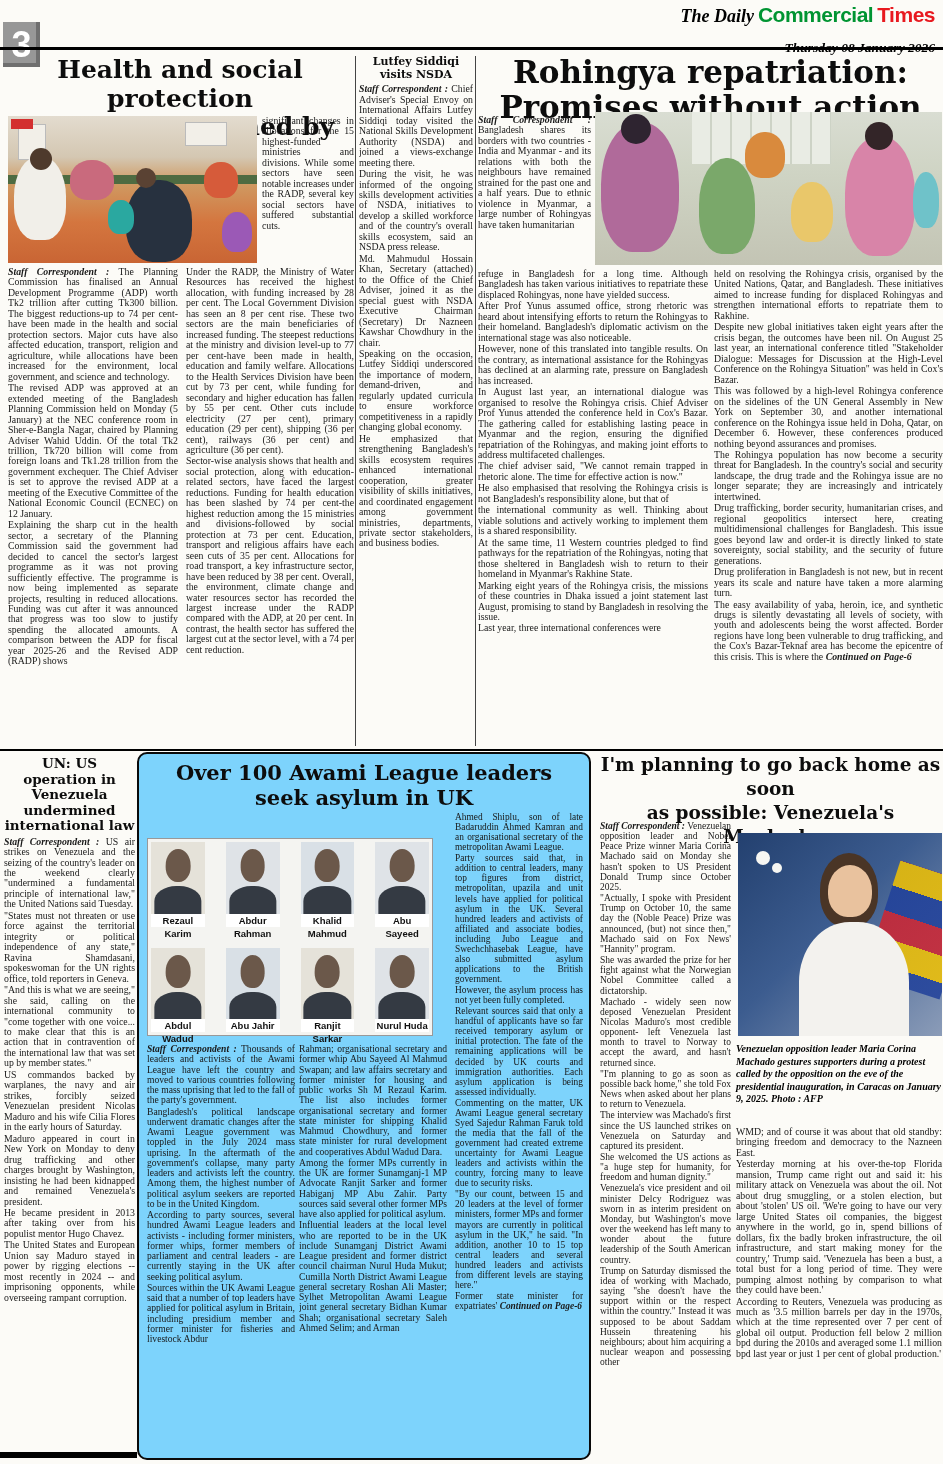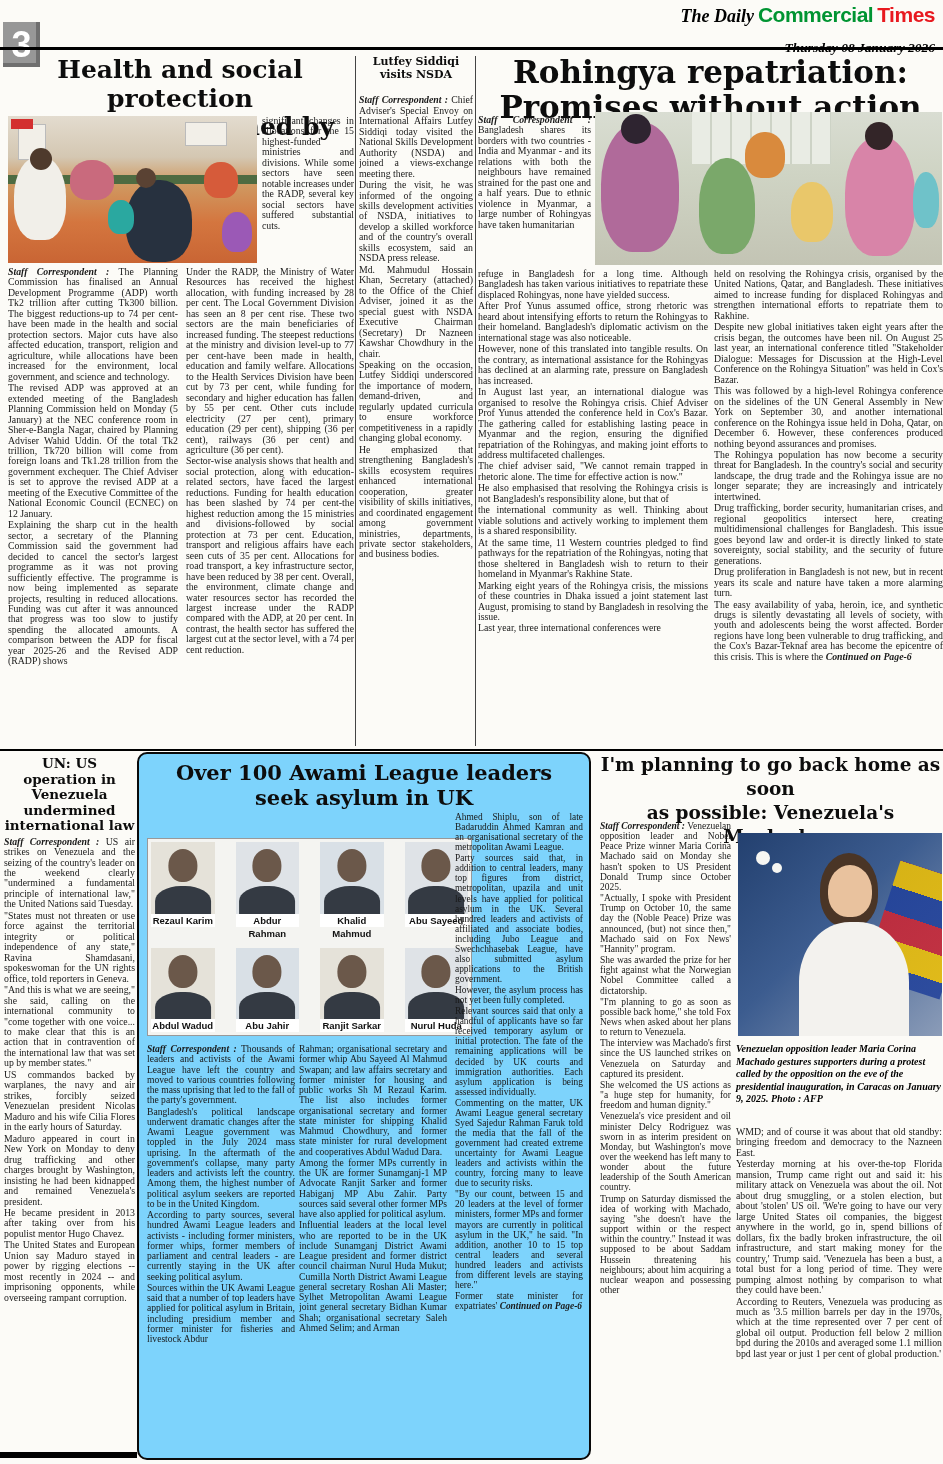--- a/index.html
+++ b/index.html
@@ -45,21 +45,21 @@
   .mach-photo{overflow:hidden;background:linear-gradient(135deg,#23406f 0%,#3c5c8f 45%,#8b9cb8 100%);}
   .mp-flag{position:absolute;right:-18px;top:18%;width:80px;height:120px;transform:rotate(18deg);
      background:repeating-linear-gradient(180deg,#f2c200 0 26px,#20409a 26px 52px,#cf2330 52px 78px);opacity:.85;}
   .mp-face{position:absolute;left:44%;top:16%;width:44px;height:52px;border-radius:50% 50% 44% 44%;background:#e9c29e;}
   .mp-hair{position:absolute;left:40%;top:10%;width:58px;height:74px;border-radius:50% 50% 42% 42%;background:#4a3526;}
   .mp-shirt{position:absolute;left:30%;top:44%;width:110px;height:130px;border-radius:46% 46% 12% 12%;background:#f3f2ee;}
   .mp-flower{position:absolute;border-radius:50%;background:#f6f6f2;}
 
   
   .awami-box{left:137px;top:752px;width:450px;height:704px;border:2px solid #0a0a0a;border-radius:10px;background:#7dd3fc;}
-  .grid{left:8px;top:84px;width:325px;height:198px;background:#f4f4f1;border:1px solid #999;
+  .grid{left:8px;top:84px;width:286px;height:198px;background:#f4f4f1;border:1px solid #999;
         display:grid;grid-template-columns:repeat(4,1fr);gap:21px;padding:3px;box-sizing:border-box;}
   .portrait{display:flex;flex-direction:column;background:#fff;}
   .avatar{position:relative;overflow:hidden;flex:1;background:#dfe3e7;}
   .portrait:nth-child(odd) .avatar{background:#e5e2d9;}
   .portrait:nth-child(3n) .avatar{background:#d9e0e6;}
   .avatar::before{content:"";position:absolute;left:50%;top:10%;width:46%;height:46%;
       transform:translateX(-50%);background:#6b584a;border-radius:50% 50% 46% 46%;}
   .avatar::after{content:"";position:absolute;left:50%;bottom:-8%;width:88%;height:46%;
       transform:translateX(-50%);background:#343a43;border-radius:46% 46% 0 0;}
   .pname{height:13px;font:bold 9.5px/13px "Liberation Sans",sans-serif;text-align:center;color:#111;}
@@ -116,21 +116,21 @@
     <div class="abs body-text" style="left:180px;top:211px;width:168px;height:479px;">
       <div>
           <p class="para">Under the RADP, the Ministry of Water Resources has received the highest allocation, with funding increased by 28 per cent. The Local Government Division has seen an 8 per cent rise. These two sectors are the main beneficiaries of increased funding. The steepest reductions at the ministry and division level-up to 77 per cent-have been made in health, education and family welfare. Allocations to the Health Services Division have been cut by 73 per cent, while funding for secondary and higher education has fallen by 55 per cent. Other cuts include electricity (27 per cent), primary education (29 per cent), shipping (36 per cent), railways (36 per cent) and agriculture (36 per cent).</p>
           <p class="para">Sector-wise analysis shows that health and social protection, along with education-related sectors, have faced the largest reductions. Funding for health education has been slashed by 74 per cent-the highest reduction among the 15 ministries and divisions-followed by social protection at 73 per cent. Education, transport and religious affairs have each seen cuts of 35 per cent. Allocations for road transport, a key infrastructure sector, have been reduced by 38 per cent. Overall, the environment, climate change and water resources sector has recorded the largest increase under the RADP compared with the ADP, at 20 per cent. In contrast, the health sector has suffered the largest cut at the sector level, with a 74 per cent reduction.</p>
         </div>
     </div>
   </div>
 
   <div class="abs" style="left:359px;top:56px;width:114px;height:692px;">
     <h2 class="headline" style="font-size:11px;line-height:1.15;">Lutfey Siddiqi visits NSDA</h2>
-    <div class="body-text" style="margin-top:14px;height:645px;">
+    <div class="body-text" style="margin-top:3px;height:645px;">
       <p class="para"><span class="byline">Staff Correspondent :</span> <span>Chief Adviser's Special Envoy on International Affairs Lutfey Siddiqi today visited the National Skills Development Authority (NSDA) and joined a views-exchange meeting there.</span></p>
       <div>
           <p class="para">During the visit, he was informed of the ongoing skills development activities of NSDA, initiatives to develop a skilled workforce and of the country's overall skills ecosystem, said an NSDA press release.</p>
           <p class="para">Md. Mahmudul Hossain Khan, Secretary (attached) to the Office of the Chief Adviser, joined it as the special guest with NSDA Executive Chairman (Secretary) Dr Nazneen Kawshar Chowdhury in the chair.</p>
           <p class="para">Speaking on the occasion, Lutfey Siddiqi underscored the importance of modern, demand-driven, and regularly updated curricula to ensure workforce competitiveness in a rapidly changing global economy.</p>
           <p class="para">He emphasized that strengthening Bangladesh's skills ecosystem requires enhanced international cooperation, greater visibility of skills initiatives, and coordinated engagement among government ministries, departments, private sector stakeholders, and business bodies.</p>
         </div>
     </div>
   </div>
 
@@ -265,20 +265,21 @@
   <div class="abs" style="left:598px;top:753px;width:345px;height:711px;">
     <h1 class="headline" style="font-size:18.5px;line-height:1.3;">
       <span>I'm planning to go back home as soon</span><br>
       <span>as possible: Venezuela's Machado</span>
     </h1>
     <div class="abs body-text" style="left:2px;top:68px;width:131px;height:636px;font-size:9.5px;">
       <p class="para"><span class="byline">Staff Correspondent :</span> <span>Venezuelan opposition leader and Nobel Peace Prize winner Maria Corina Machado said on Monday she hasn't spoken to US President Donald Trump since October 2025.</span></p>
       <div>
           <p class="para">"Actually, I spoke with President Trump on October 10, the same day the (Noble Peace) Prize was announced, (but) not since then," Machado said on Fox News' "Hannity" program.</p>
           <p class="para">She was awarded the prize for her fight against what the Norwegian Nobel Committee called a dictatorship.</p>
+          <p class="para">Machado - widely seen now deposed Venezuelan President Nicolas Maduro's most credible opponent- left Venezuela last month to travel to Norway to accept the award, and hasn't returned since.</p>
           <p class="para">"I'm planning to go as soon as possible back home," she told Fox News when asked about her plans to return to Venezuela.</p>
           <p class="para">The interview was Machado's first since the US launched strikes on Venezuela on Saturday and captured its president.</p>
           <p class="para">She welcomed the US actions as "a huge step for humanity, for freedom and human dignity."</p>
           <p class="para">Venezuela's vice president and oil minister Delcy Rodriguez was sworn in as interim president on Monday, but Washington's move over the weekend has left many to wonder about the future leadership of the South American country.</p>
           <p class="para">Trump on Saturday dismissed the idea of working with Machado, saying "she doesn't have the support within or the respect within the country." Instead it was supposed to be about Saddam Hussein threatening his neighbours; about him acquiring a nuclear weapon and possessing other</p>
         </div>
     </div>
     <div class="abs mach-photo" style="left:140px;top:80px;width:204px;height:203px;">
       <div class="mp-flag"></div>
       <div class="mp-hair"></div>

